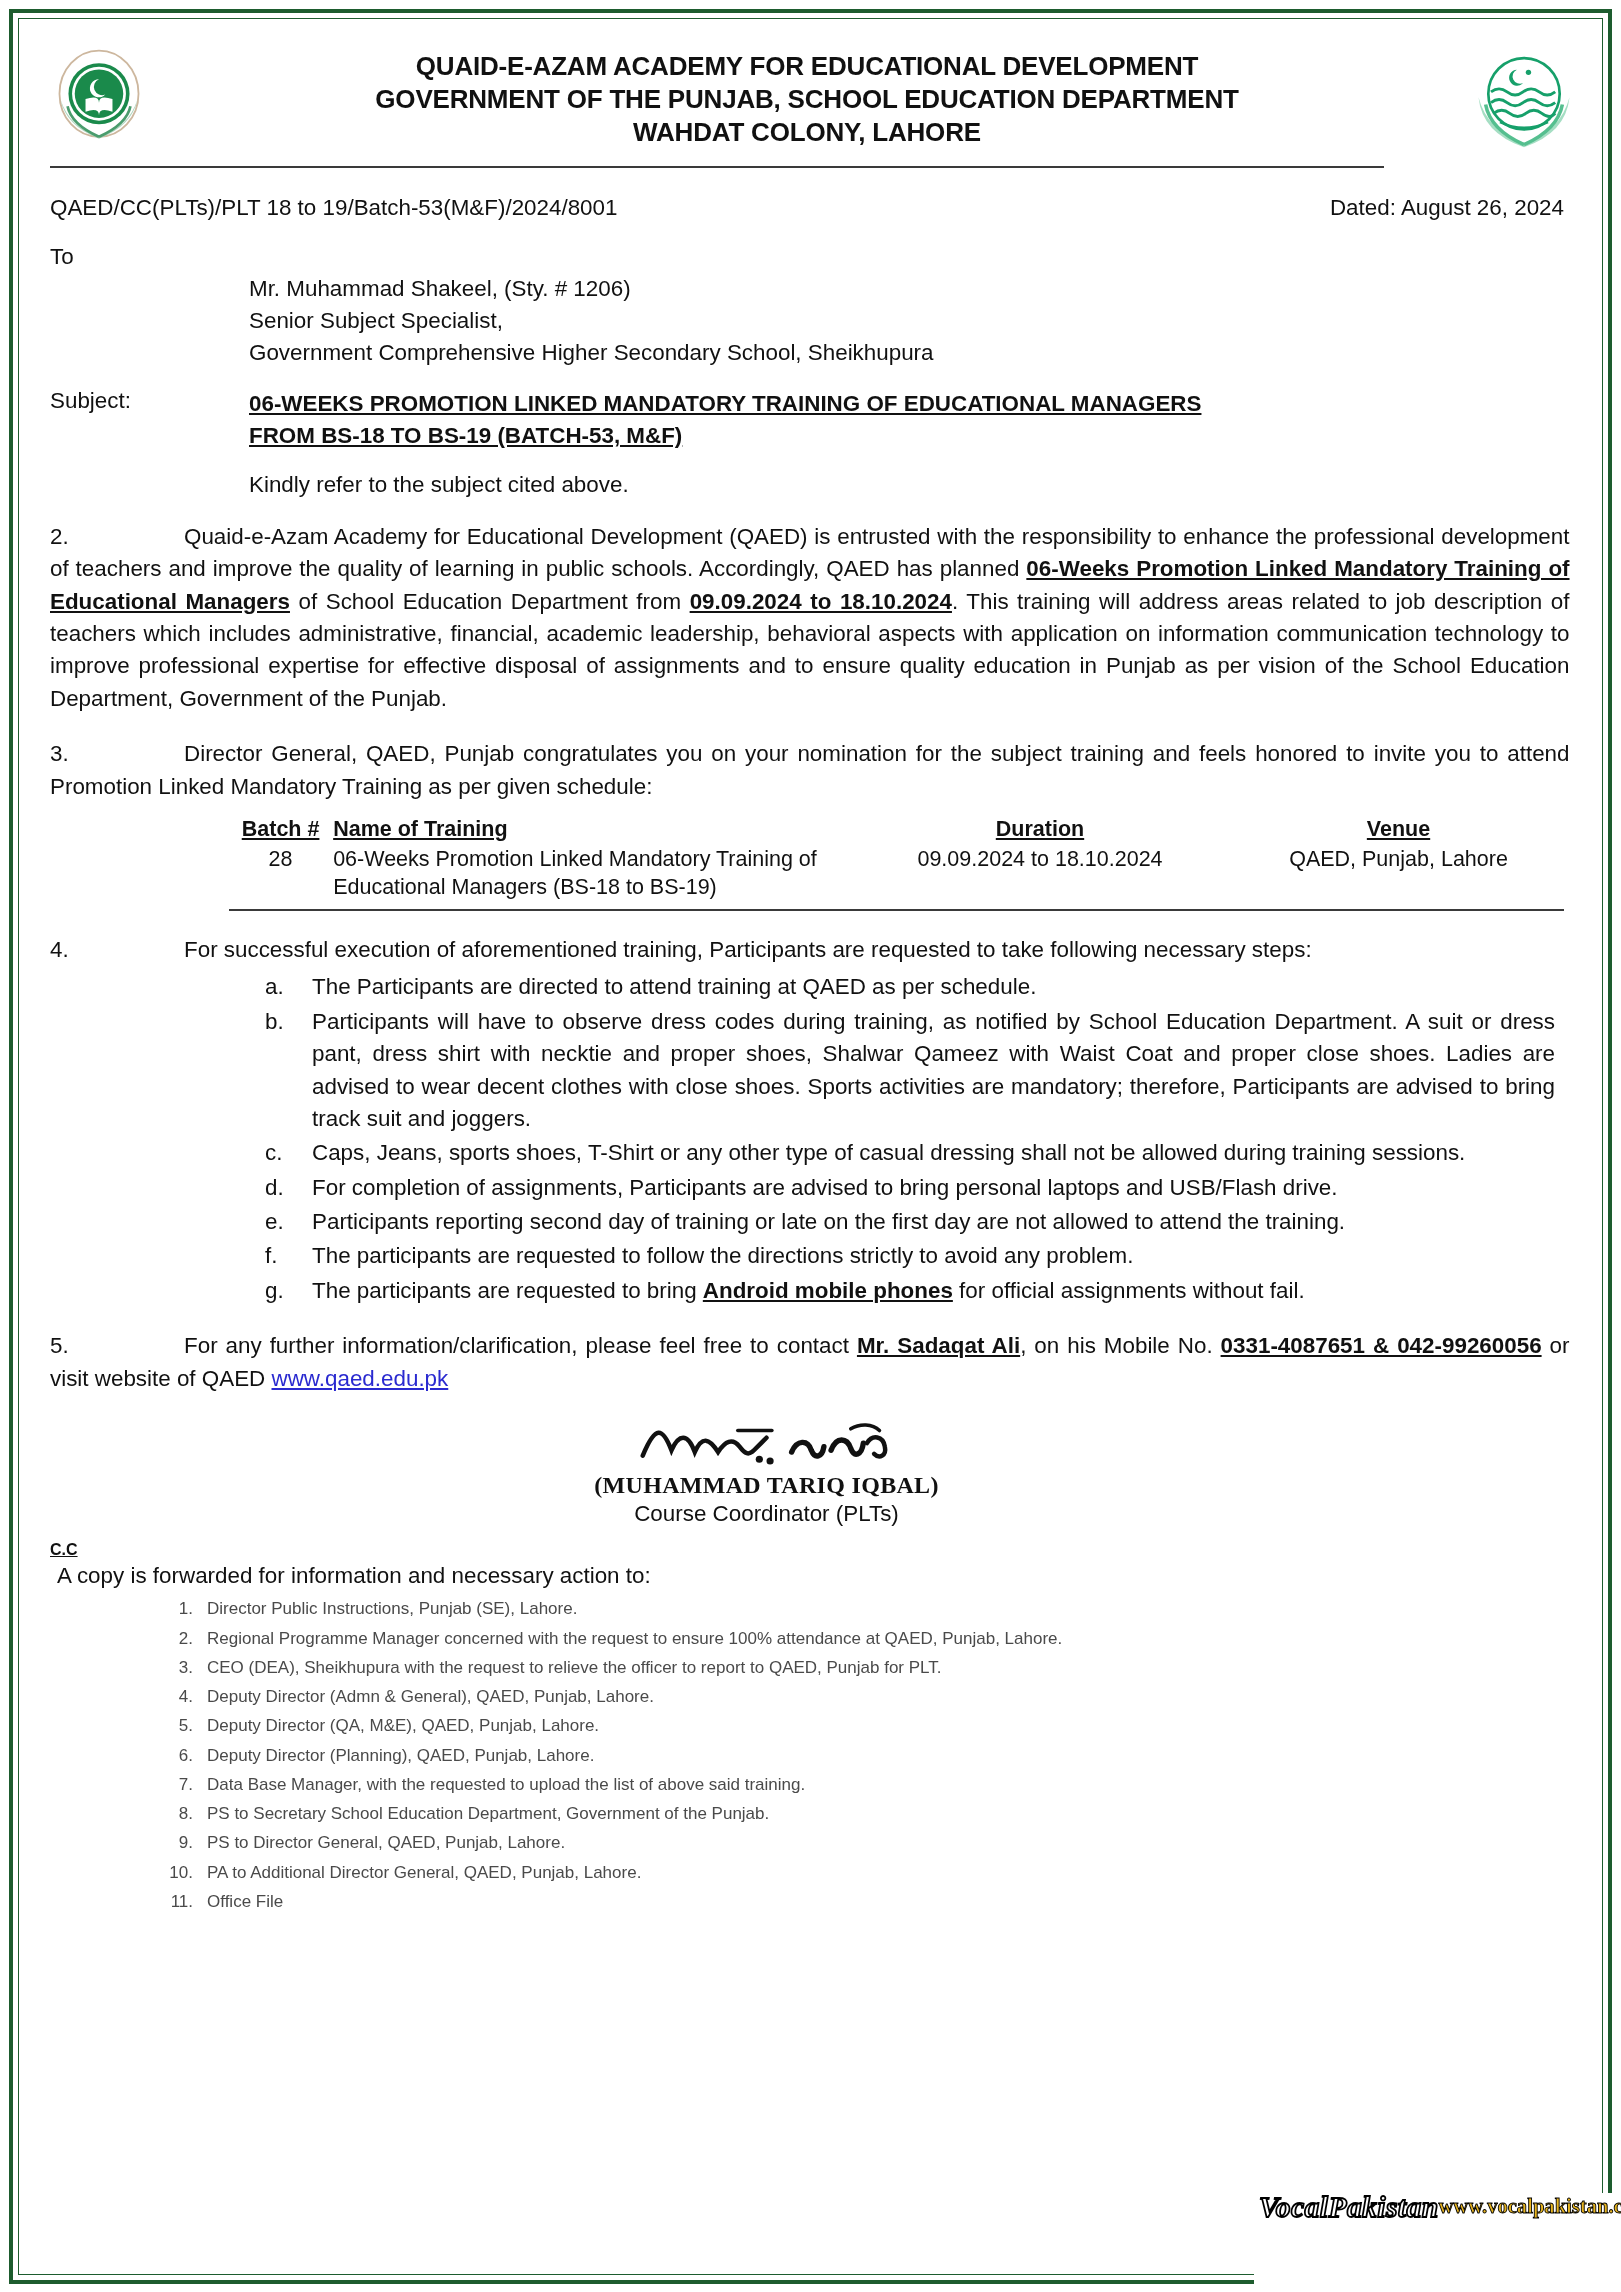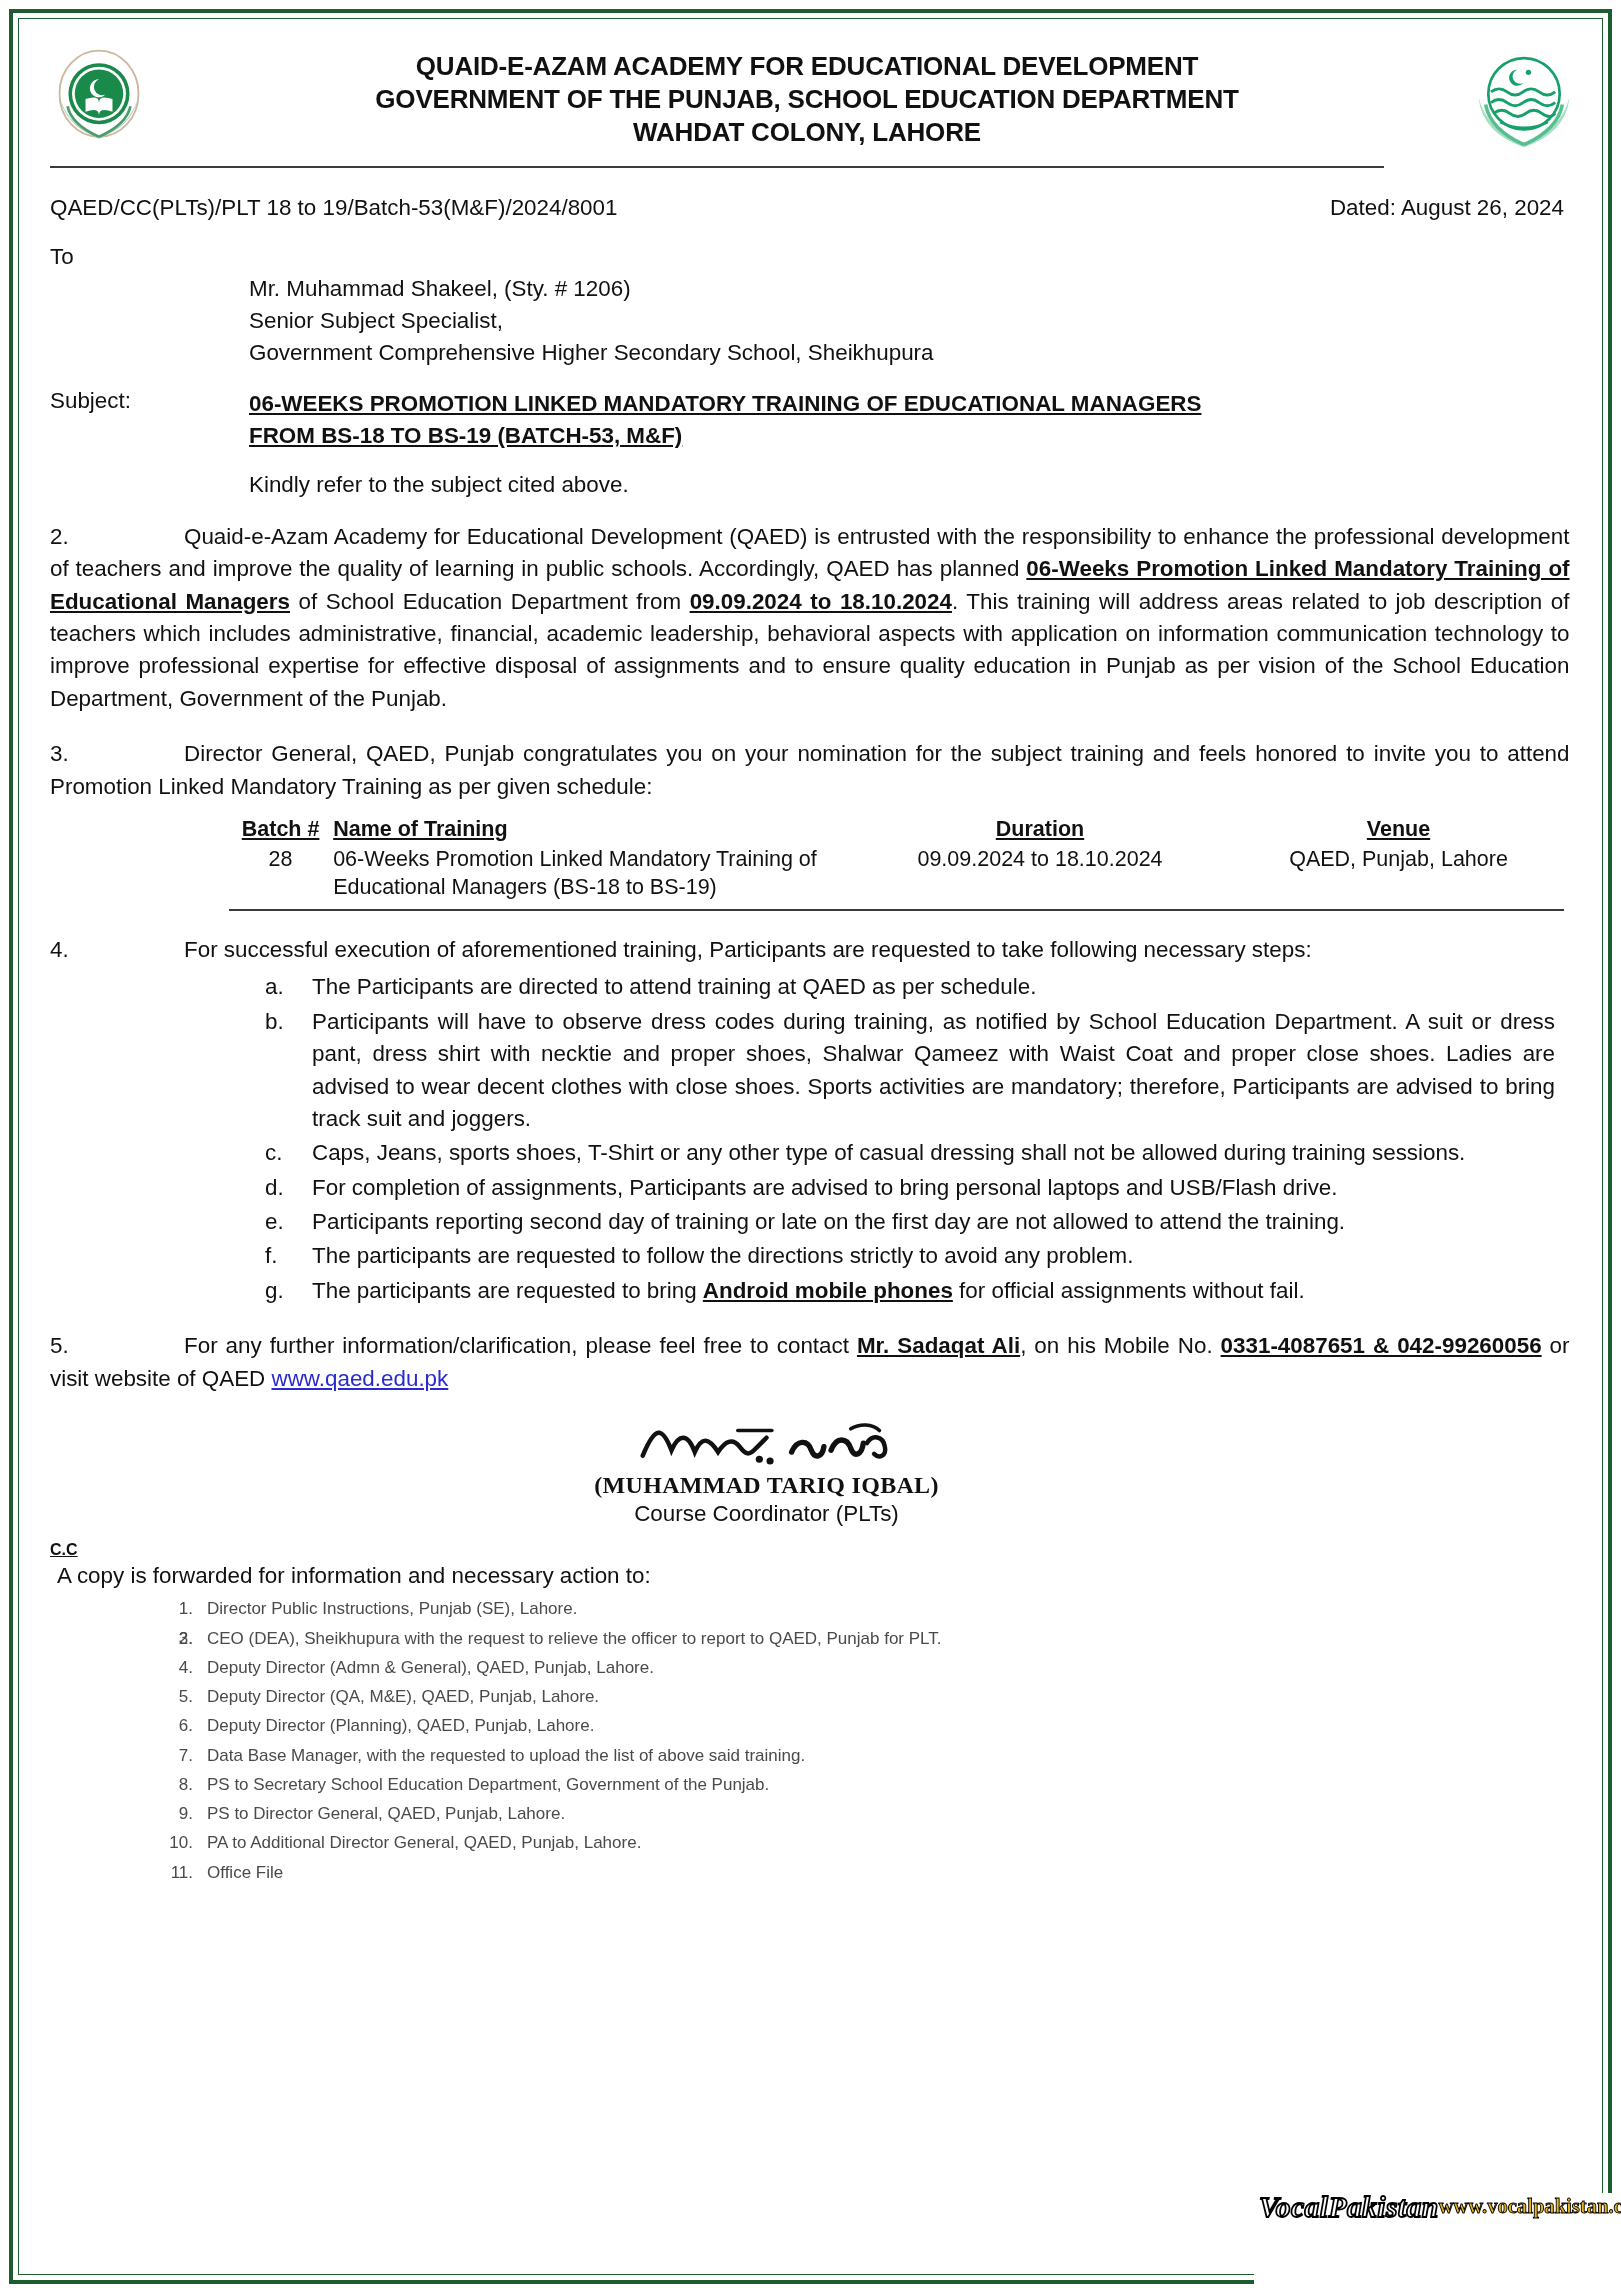--- a/index.html
+++ b/index.html
@@ -473,21 +473,21 @@
         </svg>
       </div>
       <div class="sig-name">(MUHAMMAD TARIQ IQBAL)</div>
       <div class="sig-role">Course Coordinator (PLTs)</div>
     </div>
 
     <div class="cc-label">C.C</div>
     <div class="cc-intro">A copy is forwarded for information and necessary action to:</div>
     <ol class="cc">
       <li><span class="mark">1.</span><span>Director Public Instructions, Punjab (SE), Lahore.</span></li>
-      <li><span class="mark">2.</span></li>
+      <li><span class="mark">2.</span><span>Regional Programme Manager concerned with the request to ensure 100% attendance at QAED, Punjab, Lahore.</span></li>
       <li><span class="mark">3.</span><span>CEO (DEA), Sheikhupura with the request to relieve the officer to report to QAED, Punjab for PLT.</span></li>
       <li><span class="mark">4.</span><span>Deputy Director (Admn &amp; General), QAED, Punjab, Lahore.</span></li>
       <li><span class="mark">5.</span><span>Deputy Director (QA, M&amp;E), QAED, Punjab, Lahore.</span></li>
       <li><span class="mark">6.</span><span>Deputy Director (Planning), QAED, Punjab, Lahore.</span></li>
       <li><span class="mark">7.</span><span>Data Base Manager, with the requested to upload the list of above said training.</span></li>
       <li><span class="mark">8.</span><span>PS to Secretary School Education Department, Government of the Punjab.</span></li>
       <li><span class="mark">9.</span><span>PS to Director General, QAED, Punjab, Lahore.</span></li>
       <li><span class="mark">10.</span><span>PA to Additional Director General, QAED, Punjab, Lahore.</span></li>
       <li><span class="mark">11.</span><span>Office File</span></li>
     </ol>

